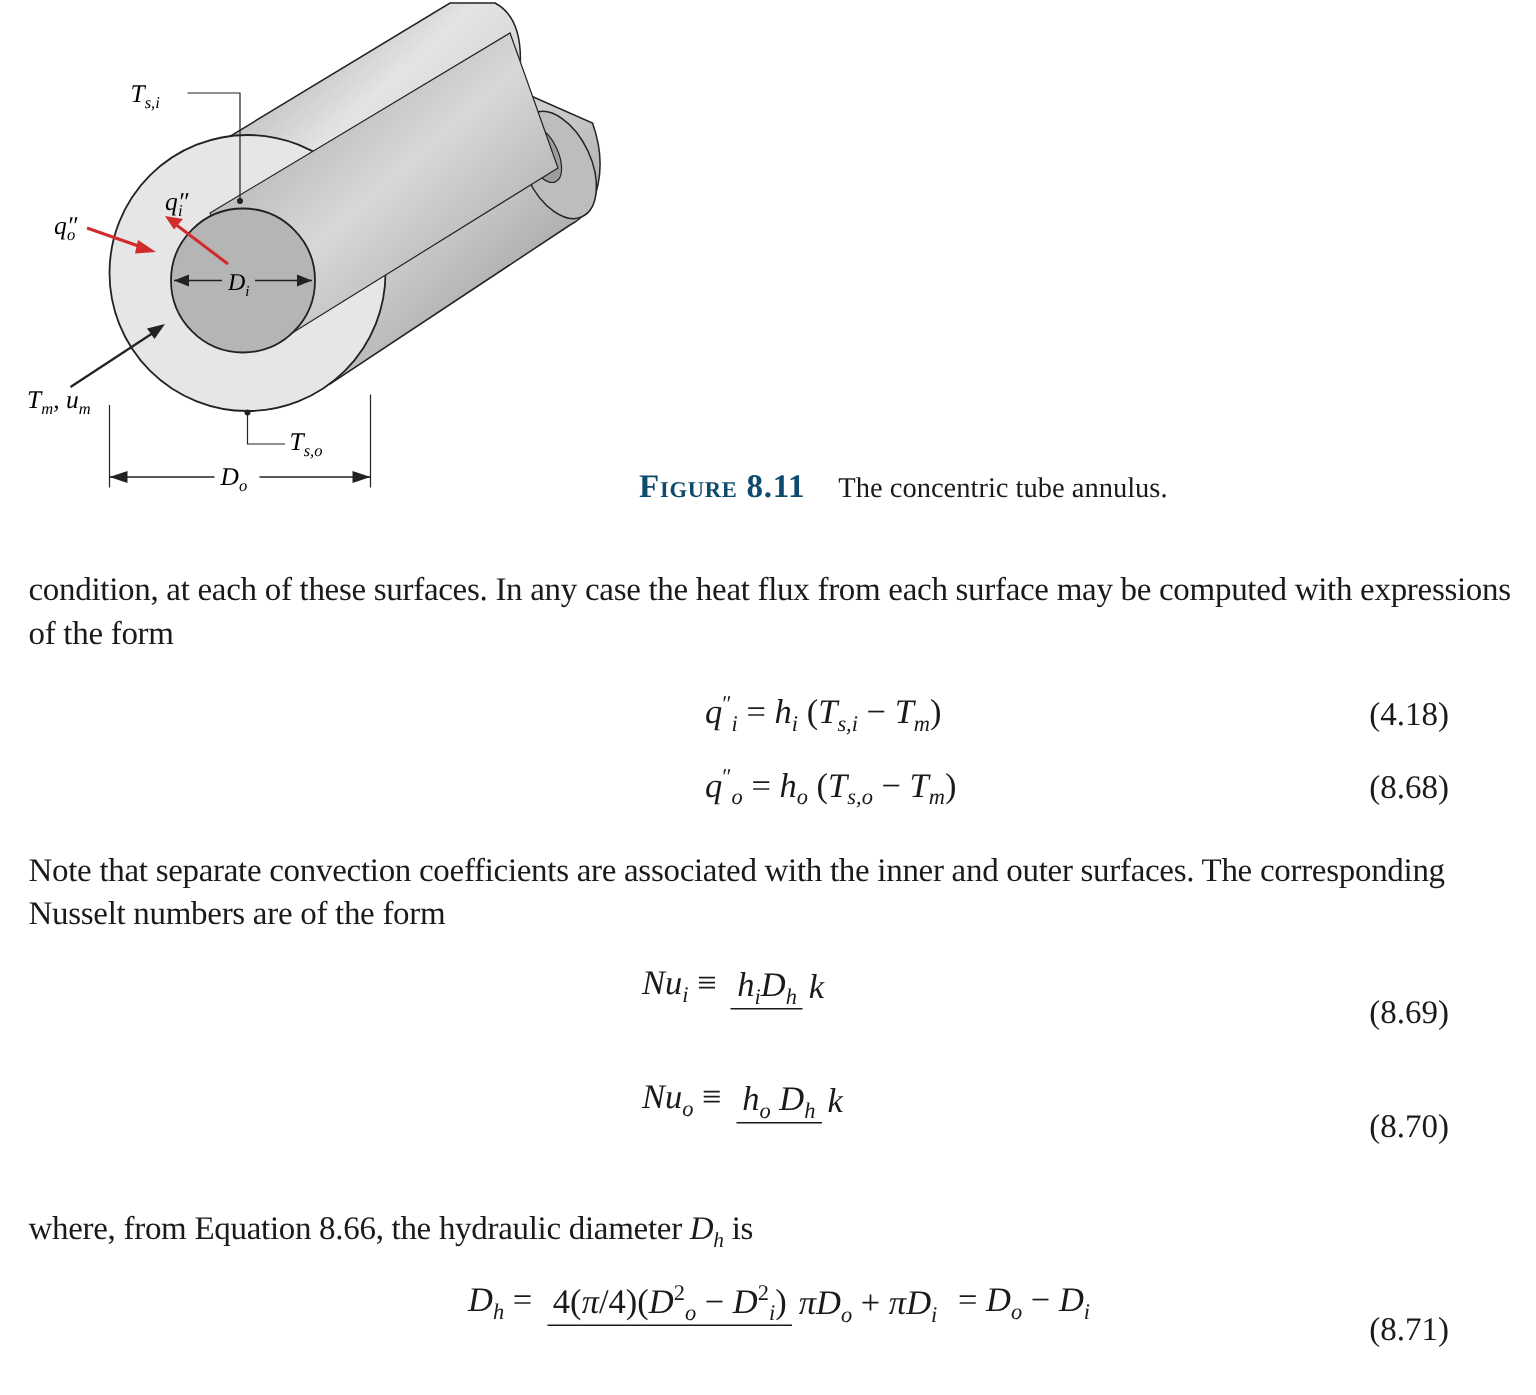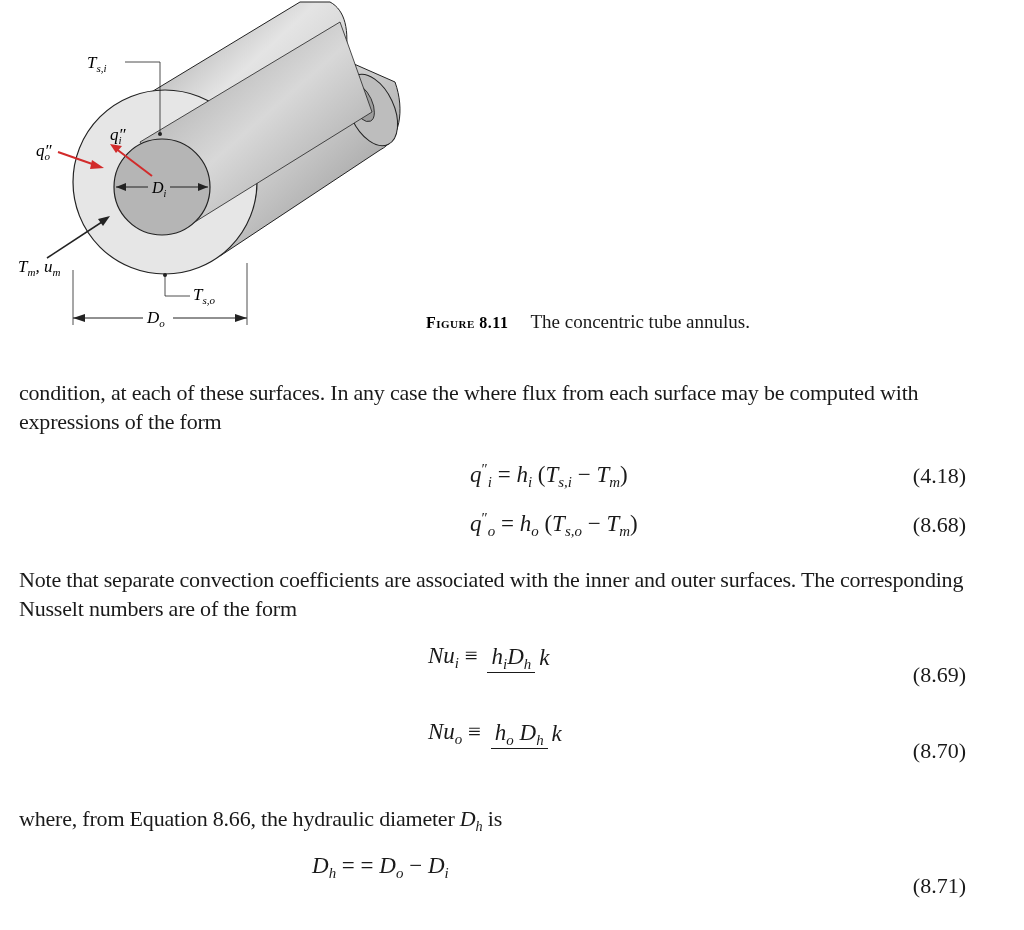--- a/index.html
+++ b/index.html
@@ -1,21 +1,21 @@
 <!DOCTYPE html>
 <html><head>
   <meta charset="utf-8">
   <style>
     html, body { margin:0; padding:0; background:#ffffff; }
     body { width:1024px; height:930px; position:relative; overflow:hidden;
            font-family:"Liberation Serif", "DejaVu Serif", serif; color:#1a1a1a; }
     .abs { position:absolute; }
     .fig { left:0; top:0; width:420px; height:340px; }
     .caption { left:426px; top:311px; font-size:19px; white-space:nowrap; }
-    .caption .lbl { color:#000000; font-weight:bold; font-variant:small-caps; letter-spacing:0.5px; margin-right:22px; font-size:16px; }
+    .caption .lbl { color:#0c4a6e; font-weight:bold; font-variant:small-caps; letter-spacing:0.5px; margin-right:22px; font-size:22px; }
     .para { left:19px; width:990px; font-size:22px; line-height:29px; letter-spacing:-0.2px; }
     .eqno { font-size:22px; right:58px; }
     .math { font-style:italic; font-size:23px; white-space:nowrap; }
     .up { font-style:normal; }
     sub { font-size:65%; vertical-align:-0.35em; line-height:0; }
     sup { font-size:65%; vertical-align:0.55em; line-height:0; }
     .frac { display:inline-flex; flex-direction:row; align-items:center; vertical-align:middle; margin:0 4px; }
     .frac .num { padding:0 4px; border-bottom:1.5px solid #1a1a1a; line-height:30px; }
     .frac .den { padding:0 4px; line-height:30px; }
     svg text { font-family:"Liberation Serif", serif; font-style:italic; }
@@ -84,21 +84,21 @@
     <text x="18" y="272" font-size="17"><tspan>T</tspan><tspan font-size="11" dy="4">m</tspan><tspan dy="-4">, </tspan><tspan>u</tspan><tspan font-size="11" dy="4">m</tspan></text>
     <text x="193" y="300" font-size="17"><tspan>T</tspan><tspan font-size="11" dy="4">s,o</tspan></text>
     <text x="147" y="323" font-size="17"><tspan>D</tspan><tspan font-size="11" dy="4">o</tspan></text>
   </svg>
 </div>
 
 <div class="abs caption">
   <span class="lbl">Figure 8.11</span><span>The concentric tube annulus.</span>
 </div>
 
-<div class="abs para" style="top:378px;">condition, at each of these surfaces. In any case the where flux from each surface may be computed with expressions of the form</div>
+<div class="abs para" style="top:378px;">condition, at each of these surfaces. In any case the heat flux from each surface may be computed with expressions of the form</div>
 
 <div class="abs math" style="left:470px; top:462px;">q<sup class="up">″</sup><sub>i</sub> <span class="up">=</span> h<sub>i</sub> <span class="up">(</span>T<sub>s,i</sub> <span class="up">−</span> T<sub>m</sub><span class="up">)</span></div>
 <div class="abs eqno" style="top:463px;">(4.18)</div>
 
 <div class="abs math" style="left:470px; top:511px;">q<sup class="up">″</sup><sub>o</sub> <span class="up">=</span> h<sub>o</sub> <span class="up">(</span>T<sub>s,o</sub> <span class="up">−</span> T<sub>m</sub><span class="up">)</span></div>
 <div class="abs eqno" style="top:512px;">(8.68)</div>
 
 <div class="abs para" style="top:565px;">Note that separate convection coefficients are associated with the inner and outer surfaces. The corresponding Nusselt numbers are of the form</div>
 
 <div class="abs math" style="left:428px; top:642px;">
@@ -116,15 +116,19 @@
       <span class="num">h<sub>o</sub> D<sub>h</sub></span>
       <span class="den">k</span>
     </span>
 </div>
 <div class="abs eqno" style="top:738px;">(8.70)</div>
 
 <div class="abs para" style="top:804px;"><span>where, from Equation 8.66, the hydraulic diameter </span><i>D</i><sub><i>h</i></sub><span> is</span></div>
 
 <div class="abs math" style="left:312px; top:853px;">
   D<sub>h</sub> <span class="up">=</span>
+  <span class="frac">
+      <span class="num"><span class="up">4(</span>π<span class="up">/4)(</span>D<sup class="up">2</sup><sub>o</sub> <span class="up">−</span> D<sup class="up">2</sup><sub>i</sub><span class="up">)</span></span>
+      <span class="den">πD<sub>o</sub> <span class="up">+</span> πD<sub>i</sub></span>
+    </span>
   <span class="up">=</span> D<sub>o</sub> <span class="up">−</span> D<sub>i</sub>
 </div>
 <div class="abs eqno" style="top:873px;font-family:Liberation Serif, serif;">(8.71)</div>
 
 </body></html>

